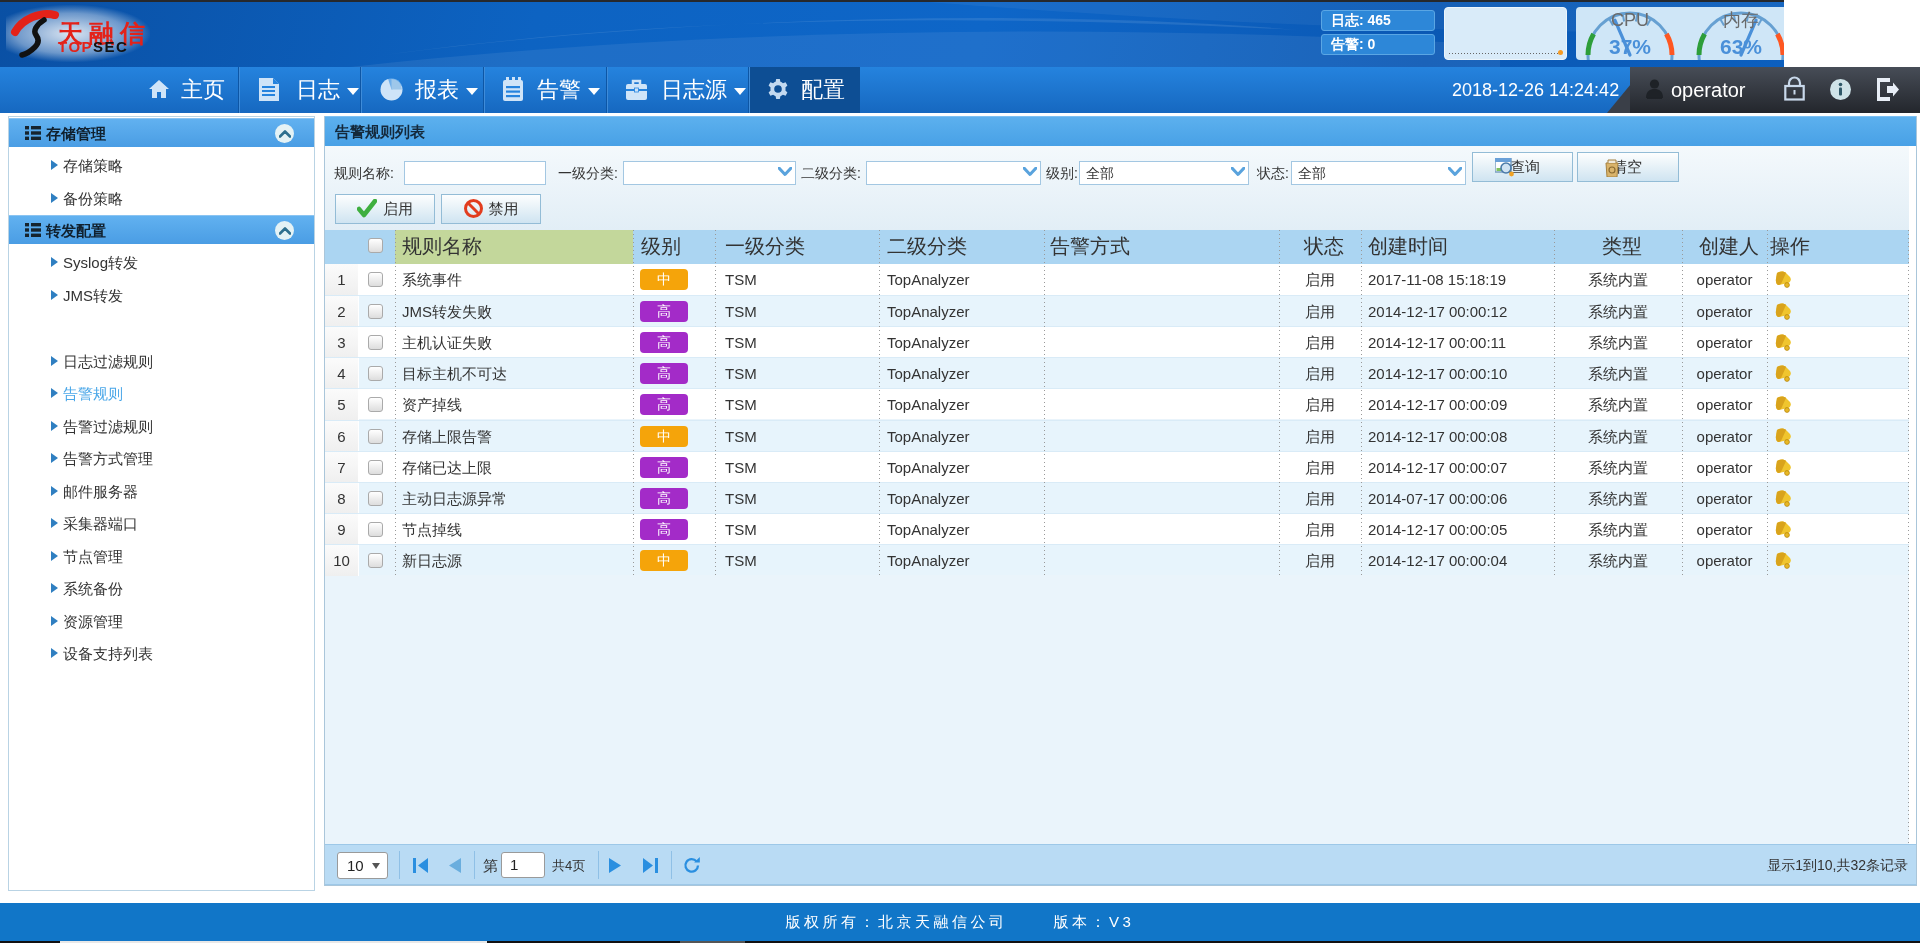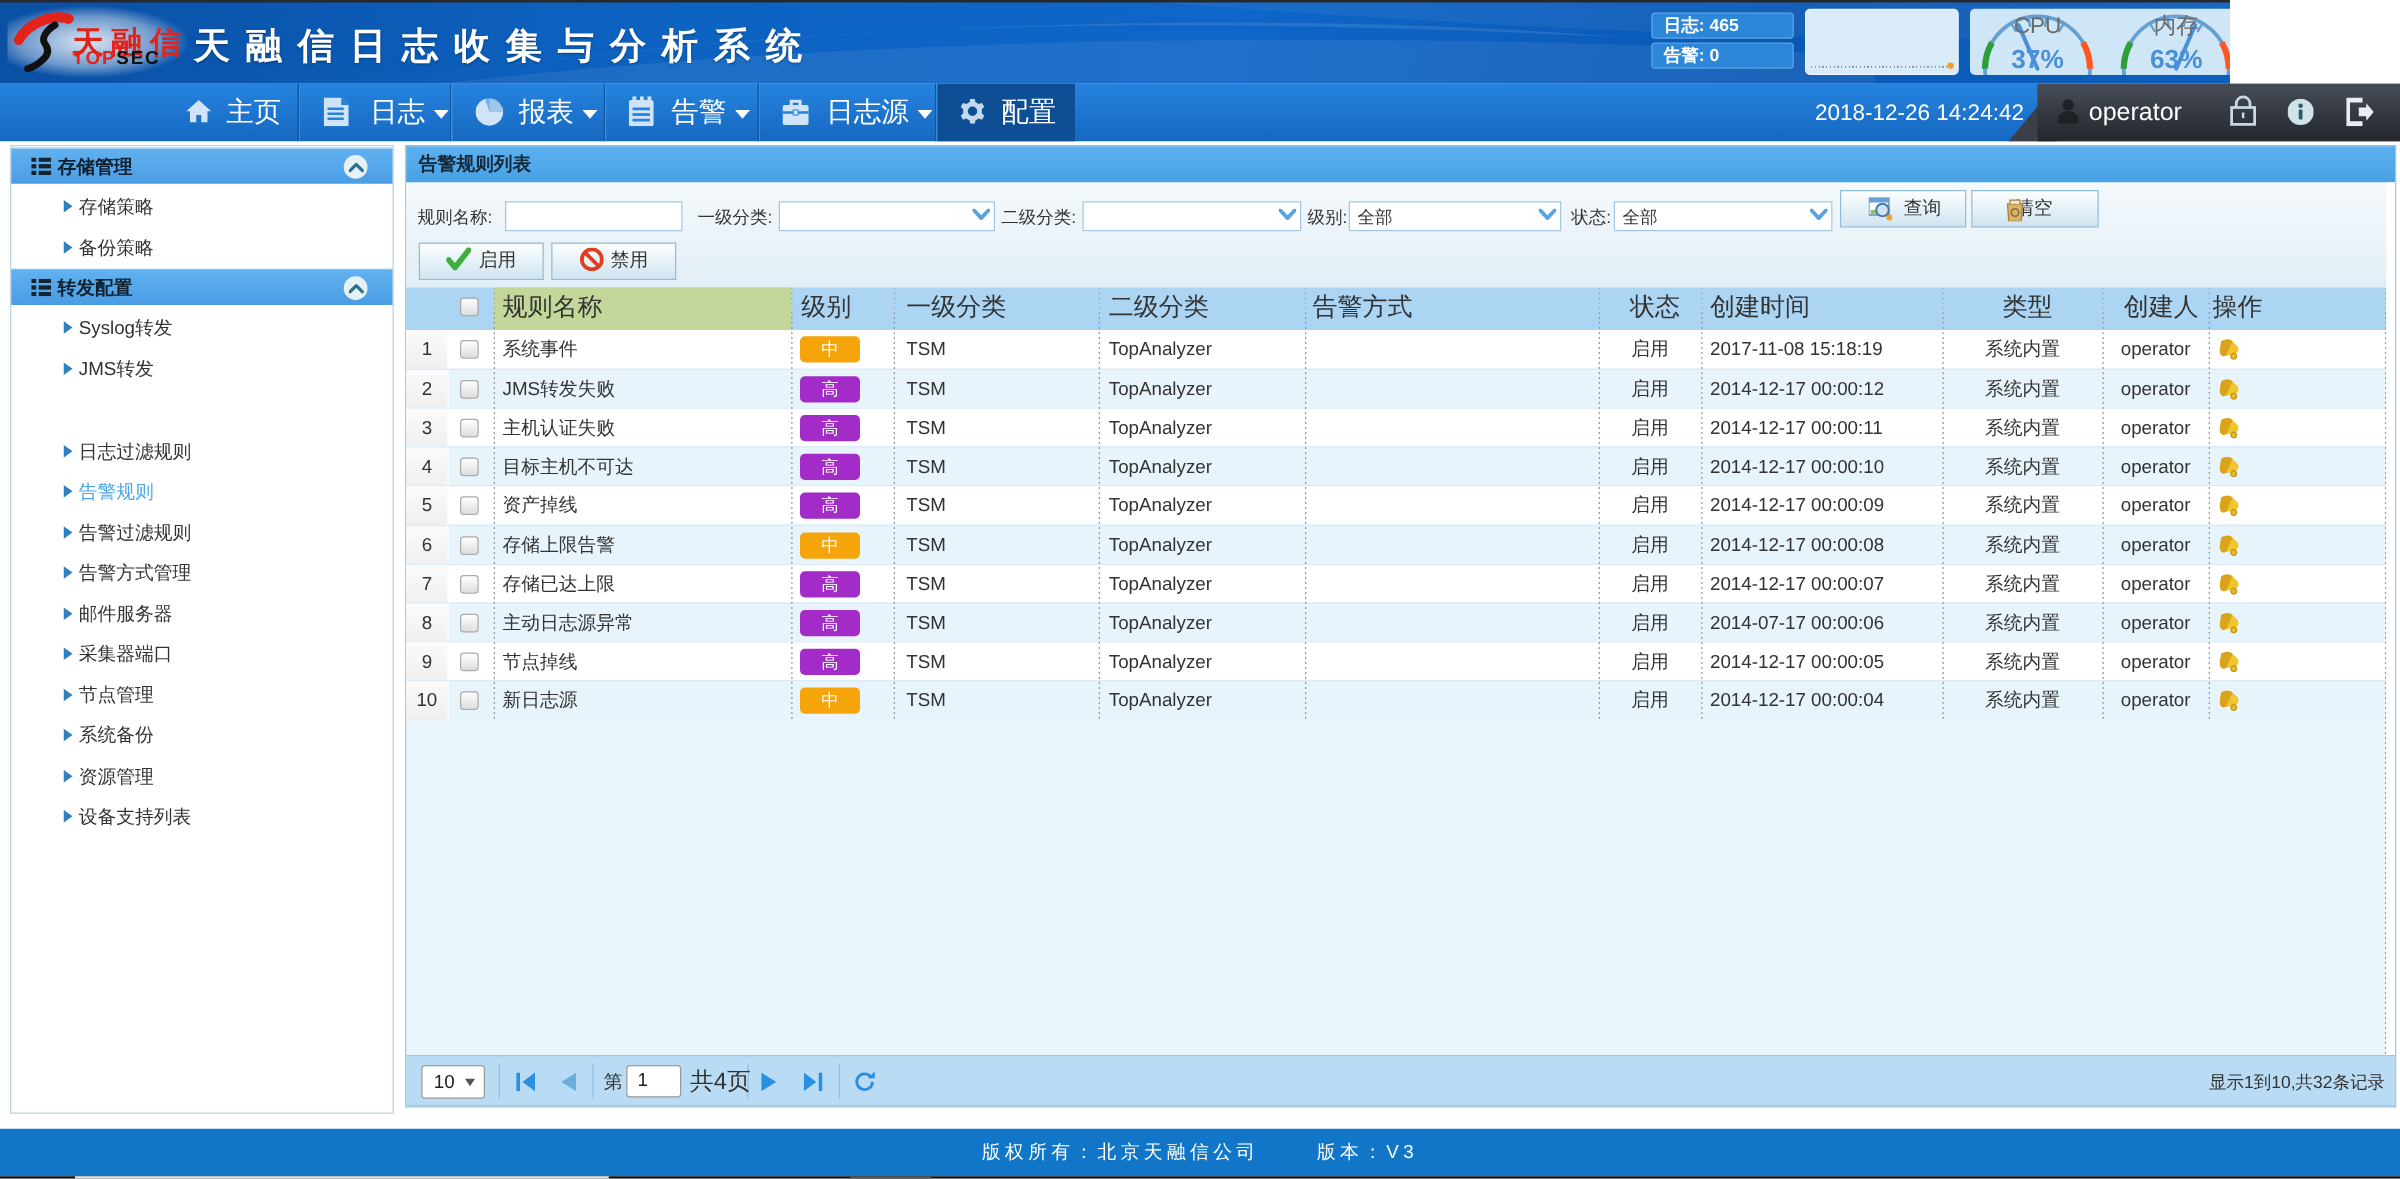--- a/index.html
+++ b/index.html
@@ -75,21 +75,20 @@
 </svg>
 <div class="abs topline"></div>
 <div class="abs logoglow"></div>
 <svg class="abs" style="left:10px;top:8px" width="54" height="50" viewBox="0 0 54 50">
 <path d="M5 24 C12 11,31 3,45 7" stroke="#e32219" stroke-width="8" fill="none" stroke-linecap="round"></path>
 <path d="M45 7 C47 8,46 11,44 11 L40 9.5" fill="#e32219" stroke="none"></path>
 <path d="M34 12 C26 17,23 23,26 27 C29 31,29 35,25 39 C21 43,16 46,12 47" stroke="#111" stroke-width="5.5" fill="none" stroke-linecap="round"></path>
 </svg>
 <div class="abs" style="left:58px;top:17px;font-size:25px;font-weight:bold;color:#e32219;letter-spacing:6px;white-space:nowrap">天融信</div>
 <div class="abs" style="left:58px;top:38px;font-size:15px;font-weight:bold;letter-spacing:1.5px;white-space:nowrap"><span style="color:#e32219">TOP</span><span style="color:#111">SEC</span></div>
-<div class="abs ttl">天融信日志收集与分析系统</div>
 <div class="abs statbox" style="top:10px">日志: 465</div>
 <div class="abs statbox" style="top:34px">告警: 0</div>
 <div class="abs chartbox">
         <div class="abs dots"></div>
         <div class="abs pt"></div>
       </div>
 <div class="abs gaugebox"></div>
       <svg class="abs" style="left:1576px;top:7px" width="336" height="53" viewBox="1576 7 336 53">
         <circle cx="1630" cy="55" r="42" fill="none" stroke="#66a0d2" stroke-width="3"></circle>
         <path d="M1588.0 55.0 A42 42 0 0 1 1593.6 34.0" fill="none" stroke="#2d9e3a" stroke-width="5"></path>
@@ -262,21 +261,21 @@
             <path d="M1 1 L7 7.5 L13 1" fill="none" stroke="#5aa3dd" stroke-width="3" stroke-linecap="round" stroke-linejoin="round"></path>
           </svg>
         </div>
 <div class="abs flabel" style="left:932px">状态:</div>
 <div class="abs fsel" style="left:966px;width:175px">
           <span style="position:absolute;left:6px;top:0;line-height:22px;font-size:14px;color:#333">全部</span>
           <svg class="chev" viewBox="0 0 14 10">
             <path d="M1 1 L7 7.5 L13 1" fill="none" stroke="#5aa3dd" stroke-width="3" stroke-linecap="round" stroke-linejoin="round"></path>
           </svg>
         </div>
-<div class="abs btn2" style="left:1147px;width:101px;text-align:left;padding-left:23px">
+<div class="abs btn2" style="left:1147px;width:101px;text-align:left;padding-left:10px">
 <svg class="abs" style="left:22px;top:5px" width="19" height="19" viewBox="0 0 19 19">
             <rect x="0" y="0" width="16" height="14" fill="#fff" stroke="#7a9fc0" stroke-width="1.5"></rect>
             <rect x="0" y="0" width="16" height="4" fill="#6aa0d8"></rect>
             <rect x="1.5" y="10" width="13" height="3" fill="#7fc25e"></rect>
             <circle cx="11" cy="10" r="5" fill="#cfe2f2" stroke="#4a7aa8" stroke-width="1.6"></circle>
             <line x1="14.5" y1="13.5" x2="17.5" y2="16.5" stroke="#4a7aa8" stroke-width="2"></line>
             <circle cx="16.5" cy="16" r="2.4" fill="#f0a225"></circle>
           </svg>
 <span style="margin-left:27px">查询</span></div>
 <div class="abs btn2" style="left:1252px;width:102px;text-align:left;padding-left:12px">
@@ -497,21 +496,21 @@
 <div class="pgsep" style="left:346px"></div>
 <svg class="abs" style="left:88px;top:13px" width="15" height="15" viewBox="0 0 15 15">
           <rect x="0" y="0" width="3" height="15" fill="#2a8fe0"></rect>
           <path d="M15 0 L5 7.5 L15 15 Z" fill="#2a8fe0"></path>
         </svg>
 <svg class="abs" style="left:124px;top:13px" width="12" height="15" viewBox="0 0 12 15">
           <path d="M12 0 L0 7.5 L12 15 Z" fill="#6aaede"></path>
         </svg>
 <div class="abs" style="left:158px;top:0;height:41px;line-height:41px;font-size:15px;color:#333">第</div>
 <div class="abs" style="left:176px;top:7px;width:44px;height:26px;background:#fff;border:1px solid #9a9a9a;border-radius:3px;font-size:15px;color:#222;line-height:24px;padding-left:8px">1</div>
-<div class="abs" style="left:227px;top:0;height:31px;line-height:41px;font-size:19px;color:#333">共4页</div>
+<div class="abs" style="left:227px;top:0;height:31px;line-height:41px;font-size:13px;color:#333">共4页</div>
 <svg class="abs" style="left:284px;top:13px" width="12" height="15" viewBox="0 0 12 15">
           <path d="M0 0 L12 7.5 L0 15 Z" fill="#2a8fe0"></path>
         </svg>
 <svg class="abs" style="left:318px;top:13px" width="15" height="15" viewBox="0 0 15 15">
           <path d="M0 0 L10 7.5 L0 15 Z" fill="#2a8fe0"></path>
           <rect x="12" y="0" width="3" height="15" fill="#2a8fe0"></rect>
         </svg>
 <svg class="abs" style="left:358px;top:12px" width="17" height="17" viewBox="0 0 17 17">
           <path d="M13.6 4.4 A6.3 6.3 0 1 0 15 8.5" fill="none" stroke="#2a8fe0" stroke-width="2.3"></path>
           <path d="M11.2 5.6 L16.8 5.6 L16.8 0 Z" fill="#2a8fe0"></path>

